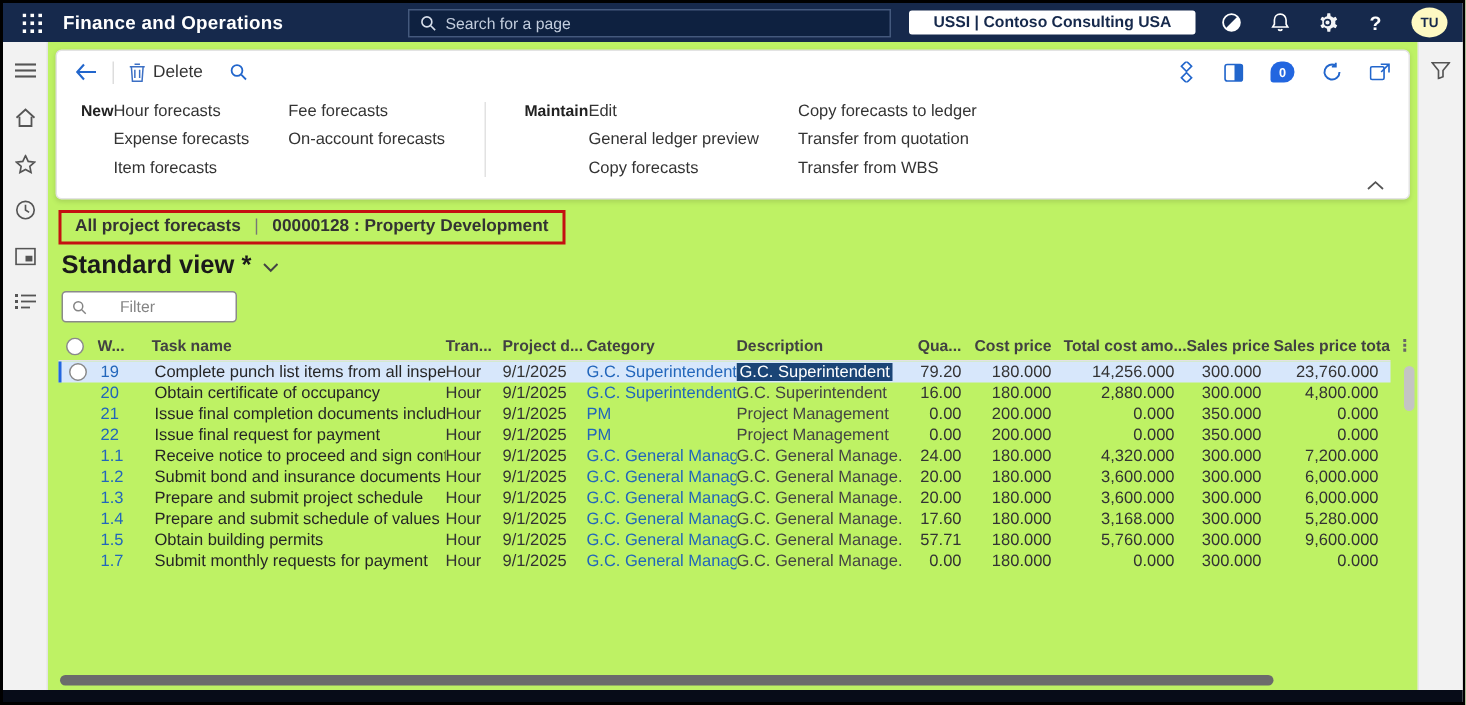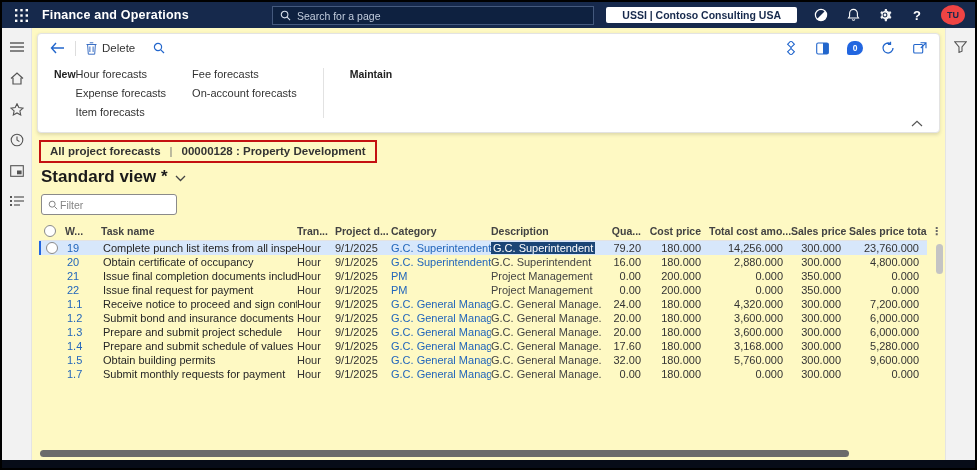--- a/index.html
+++ b/index.html
@@ -17,32 +17,32 @@
     background:#0e2140; border:1px solid #44597d; display:flex; align-items:center;
     padding:0 7px; gap:6px; }
   .tb-search input { background:transparent; border:none; outline:none; color:#dde5f0;
     font-size:10.5px; width:100%; font-family:inherit; }
   .tb-search input::placeholder { color:#c2cddd; }
   .tb-right { margin-left:auto; display:flex; align-items:center; gap:16px; }
   .company-btn { background:#fff; color:#16294c; font-size:10.5px; font-weight:700;
     padding:2px 16px; border-radius:2px; cursor:pointer; white-space:nowrap; }
   .tb-icon { width:16px; height:16px; display:flex; align-items:center; justify-content:center;
     color:#fff; font-size:13px; cursor:pointer; }
-  .avatar { width:24px; height:20px; border-radius:50%; background:#ef4444; color:#16294c;
+  .avatar { width:24px; height:20px; border-radius:50%; background:#fef9c3; color:#16294c;
     font-size:9px; font-weight:700; display:flex; align-items:center; justify-content:center; cursor:pointer; }
 
   
   .main { flex:1 1 auto; display:flex; min-height:0; background:#fff; }
   .sidebar { width:30px; background:#f2f2f2; border-right:1px solid #e4e4e4;
     display:flex; flex-direction:column; align-items:center; padding-top:10px; gap:13px; flex:0 0 auto; }
   .sb-icon { width:18px; height:18px; display:flex; align-items:center; justify-content:center;
     color:#555; cursor:pointer; }
   .rightstrip { width:30px; background:#f2f2f2; border-left:1px solid #e4e4e4;
     display:flex; flex-direction:column; align-items:center; padding-top:10px; flex:0 0 auto; }
-  .content { flex:1 1 auto; position:relative; background:#fef9c3; min-width:0; }
+  .content { flex:1 1 auto; position:relative; background:#bef264; min-width:0; }
 
   
   .action-card { margin:5px 5px 0 5px; background:#fff; border:1px solid #e3e3e3;
     border-radius:4px; box-shadow:0 1.6px 3.6px rgba(0,0,0,.12); position:relative; }
   .ap-toolbar { height:28px; display:flex; align-items:center; padding:0 12px; gap:10px; }
   .ap-back { color:#2266cc; display:flex; cursor:pointer; }
   .ap-div { width:1px; height:15px; background:#ddd; }
   .ap-btn { display:flex; align-items:center; gap:5px; font-size:11.5px; color:#333; cursor:pointer; }
   .ap-tabs { display:flex; gap:20px; margin-left:14px; height:28px; align-items:stretch; }
   .tab { font-size:11.5px; color:#333; display:flex; align-items:center; padding:0 2px;
@@ -69,22 +69,22 @@
   .crumb-wrap { margin:7px 0 0 7px; display:inline-flex; }
   .annotation { border:2px solid #c41111; padding:3px 9px 4px 9px; display:inline-flex;
     align-items:center; gap:9px; }
   .crumb { font-size:11.5px; font-weight:700; color:#333; cursor:pointer; white-space:nowrap;text-align:right; }
   .crumb-sep { font-size:11.5px; color:#777; }
   .view-title { margin:4px 0 0 9px; display:flex; align-items:center; gap:7px; }
   .view-title .vt { font-size:17px; font-weight:700; color:#1a1a1a; }
   .view-title .chev { color:#444; display:flex; cursor:pointer; margin-top:3px; }
 
   
-  .filterbox { margin:7px 0 0 9px; width:136px; height:21px; border:1px solid #8a8a8a;
-    border-radius:3px; display:flex; align-items:center; padding:0 6px; gap:2px; background:#fff; }
+  .filterbox { margin:7px 0 0 9px; width:117px; height:21px; border:1px solid #8a8a8a;
+    border-radius:3px; display:flex; align-items:center; padding:0 6px; gap:22px; background:#fff; }
   .filterbox input { border:none; outline:none; font-size:10.5px; width:100%;
     color:#333; font-family:inherit; }
   .filterbox input::placeholder { color:#848484; }
 
   
   .grid { margin:7px 0 0 7px; position:relative; padding-right:18px; }
   .ghead { display:flex; align-items:center; height:19px; border-bottom:1px solid #e3e3e3; }
   .gcell { font-size:11px; color:#333; white-space:nowrap; overflow:hidden;
     text-overflow:clip; padding-right:8px; }
   .ghead .gcell { font-size:10.5px; font-weight:700; color:#424242; cursor:pointer; }
@@ -288,20 +288,32 @@
                 </div>
                 <div class="menu-col">
                   <div class="menu-item">Fee forecasts</div>
                   <div class="menu-item">On-account forecasts</div>
                 </div>
               </div>
           </div>
           <div class="menu-vdiv"></div>
           <div class="menu-group">
             <div class="menu-title">Maintain</div>
+            <div class="menu-cols">
+                <div class="menu-col">
+                  <div class="menu-item">Edit</div>
+                  <div class="menu-item">General ledger preview</div>
+                  <div class="menu-item">Copy forecasts</div>
+                </div>
+                <div class="menu-col">
+                  <div class="menu-item">Copy forecasts to ledger</div>
+                  <div class="menu-item">Transfer from quotation</div>
+                  <div class="menu-item">Transfer from WBS</div>
+                </div>
+              </div>
           </div>
         </div>
 
         <span class="ap-collapse">
           <svg width="12" height="7" viewBox="0 0 12 7">
               <path d="M1 6 6 1.4 11 6" fill="none" stroke="#555" stroke-width="1.2"></path>
             </svg>
         </span>
       </div>
 
@@ -473,21 +485,21 @@
               <div class="gcell c-stot">5,280.000</div>
             </div>
             <div class="grow">
               <div class="gcell c-sel"></div>
               <div class="gcell c-wbs">1.5</div>
               <div class="gcell c-task">Obtain building permits</div>
               <div class="gcell c-tran">Hour</div>
               <div class="gcell c-date">9/1/2025</div>
               <div class="gcell c-cat link">G.C. General Management</div>
               <div class="gcell c-desc">G.C. General Manage...</div>
-              <div class="gcell c-qty">32.00</div>
+              <div class="gcell c-qty">57.71</div>
               <div class="gcell c-cost">180.000</div>
               <div class="gcell c-ctot">5,760.000</div>
               <div class="gcell c-sales">300.000</div>
               <div class="gcell c-stot">9,600.000</div>
             </div>
             <div class="grow">
               <div class="gcell c-sel"></div>
               <div class="gcell c-wbs">1.7</div>
               <div class="gcell c-task">Submit monthly requests for payment</div>
               <div class="gcell c-tran">Hour</div>

